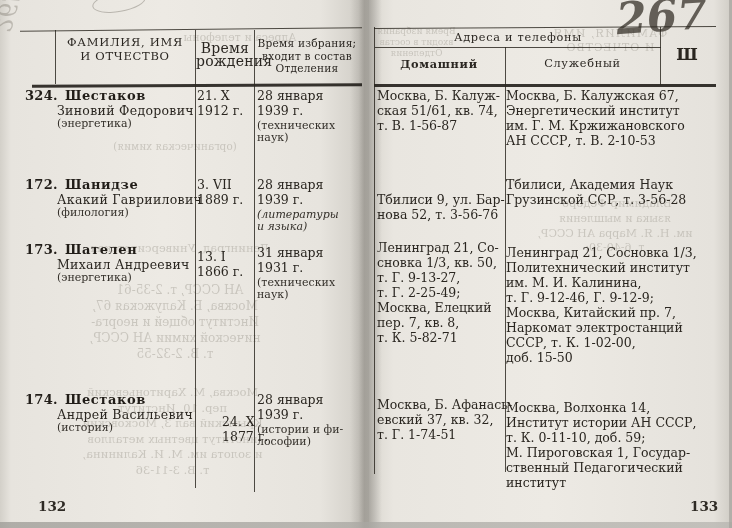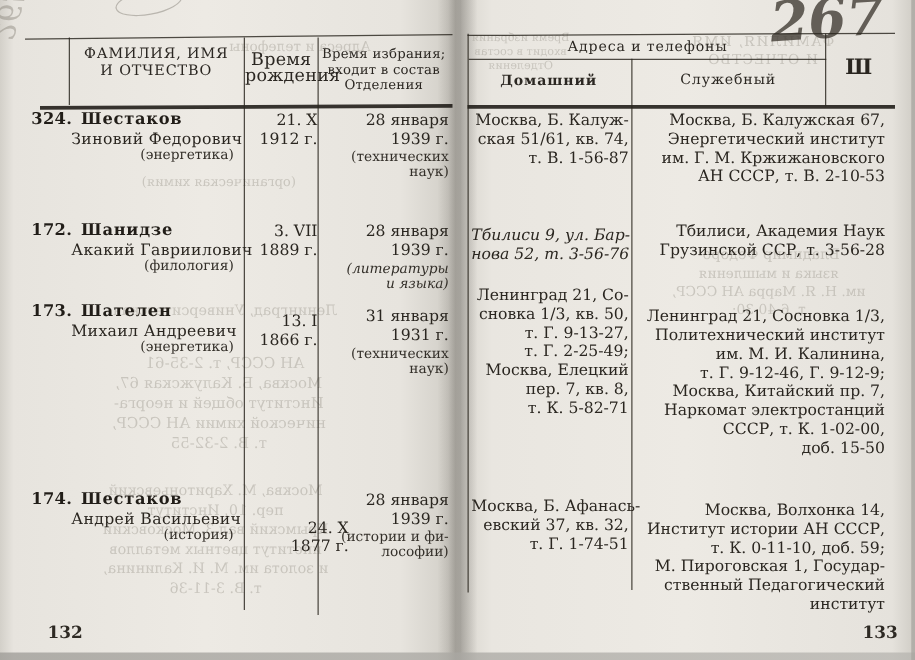--- a/index.html
+++ b/index.html
@@ -15,21 +15,21 @@
   .edge-bottom{position:absolute;left:0;right:0;bottom:0;height:6px;
     background:linear-gradient(90deg,#9c9a95,#b7b5b0);opacity:.75;}
   .edge-right{position:absolute;top:0;right:0;width:3px;height:528px;background:#a5a29c;opacity:.7;}
 
   .hline,.vline{position:absolute;background:rgba(42,38,31,.82);}
   .hline{height:1.4px;}
   .vline{width:1.4px;}
   .heavy{height:2.6px;background:rgba(28,25,20,.88);}
 
   .cell{position:absolute;font-size:12.5px;line-height:15px;white-space:nowrap;}
-  .center{text-align:right;}
+  .center{text-align:left;}
   .ns{font-weight:bold;font-size:13px;letter-spacing:.3px;color:#211d18;}
   .ns .surname{margin-left:7px;letter-spacing:.6px;}
   .given{font-size:12.5px;letter-spacing:.3px;}
   .small{font-size:11px;line-height:11.5px;color:#332f29;}
   .hdr{position:absolute;text-align:center;letter-spacing:.7px;color:#2b2722;}
   .hdr-caps{font-size:11.5px;}
   .section-letter{position:absolute;font-size:17px;font-weight:bold;text-align:center;}
   .pagenum{position:absolute;font-size:13.5px;font-weight:bold;color:#2e2a24;}
 
   .ghost{position:absolute;transform:scaleX(-1);color:#aeaaa1;opacity:.55;
@@ -97,32 +97,32 @@
     <div class="cell center" style="left:506px;top:88px;width:202px;">Москва, Б. Калужская 67,<br>Энергетический институт<br>им. Г. М. Кржижановского<br>АН СССР, т. В. 2-10-53</div>
   </div>
 
   <div>
     <div class="cell ns" style="left:25px;top:177px;"><span>172.</span><span class="surname">Шанидзе</span></div>
     <div class="cell given" style="left:57px;top:192px;">Акакий Гавриилович</div>
     <div class="cell small center" style="left:57px;top:207px;width:130px;">(филология)</div>
     <div class="cell center" style="left:197px;top:177px;width:57px;">3. VII<br>1889 г.</div>
     <div class="cell center" style="left:257px;top:177px;width:102px;">28 января<br>1939 г.</div>
     <div class="cell small center" style="left:257px;top:209px;width:102px;font-style:italic;">(литературы<br>и языка)</div>
-    <div class="cell center" style="left:377px;top:180px;width:126px;font-style:italic;">Тбилиси 9, ул. Бар-<br>нова 52, т. 3-56-76</div>
+    <div class="cell center" style="left:377px;top:192px;width:126px;">Тбилиси 9, ул. Бар-<br>нова 52, т. 3-56-76</div>
     <div class="cell center" style="left:506px;top:177px;width:202px;">Тбилиси, Академия Наук<br>Грузинской ССР,  т. 3-56-28</div>
   </div>
 
   <div>
     <div class="cell ns" style="left:25px;top:242px;"><span>173.</span><span class="surname">Шателен</span></div>
     <div class="cell given" style="left:57px;top:257px;">Михаил Андреевич</div>
     <div class="cell small center" style="left:57px;top:272px;width:130px;">(энергетика)</div>
     <div class="cell center" style="left:197px;top:249px;width:57px;">13. I<br>1866 г.</div>
     <div class="cell center" style="left:257px;top:245px;width:102px;">31 января<br>1931 г.</div>
     <div class="cell small center" style="left:257px;top:277px;width:102px;">(технических<br>наук)</div>
-    <div class="cell center" style="left:377px;top:228px;width:126px;">Ленинград 21,  Со-<br>сновка 1/3, кв. 50,<br>т. Г. 9-13-27,<br>т. Г. 2-25-49;<br>Москва, Елецкий<br>пер. 7, кв. 8,<br>т. К. 5-82-71</div>
+    <div class="cell center" style="left:377px;top:240px;width:126px;">Ленинград 21,  Со-<br>сновка 1/3, кв. 50,<br>т. Г. 9-13-27,<br>т. Г. 2-25-49;<br>Москва, Елецкий<br>пер. 7, кв. 8,<br>т. К. 5-82-71</div>
     <div class="cell center" style="left:506px;top:245px;width:202px;">Ленинград  21, Сосновка 1/3,<br>Политехнический институт<br>им. М. И. Калинина,<br>т. Г. 9-12-46, Г. 9-12-9;<br>Москва, Китайский пр. 7,<br>Наркомат электростанций<br>СССР, т. К. 1-02-00,<br>доб. 15-50</div>
   </div>
 
   <div>
     <div class="cell ns" style="left:25px;top:392px;"><span>174.</span><span class="surname">Шестаков</span></div>
     <div class="cell given" style="left:57px;top:407px;">Андрей Васильевич</div>
     <div class="cell small center" style="left:57px;top:422px;width:130px;">(история)</div>
     <div class="cell center" style="left:197px;top:414px;width:57px;padding-left:25px;">24. X<br>1877 г.</div>
     <div class="cell center" style="left:257px;top:392px;width:102px;">28 января<br>1939 г.</div>
     <div class="cell small center" style="left:257px;top:424px;width:102px;">(истории и фи-<br>лософии)</div>

